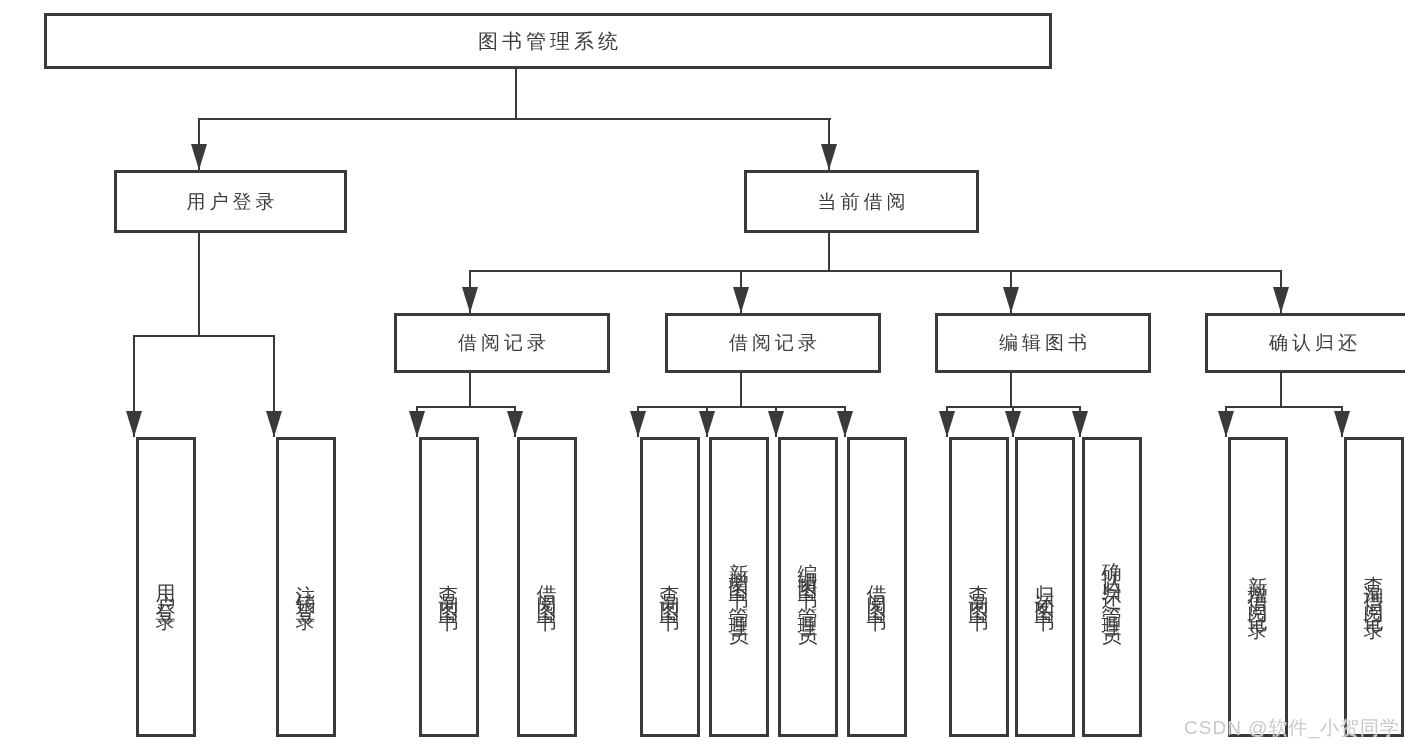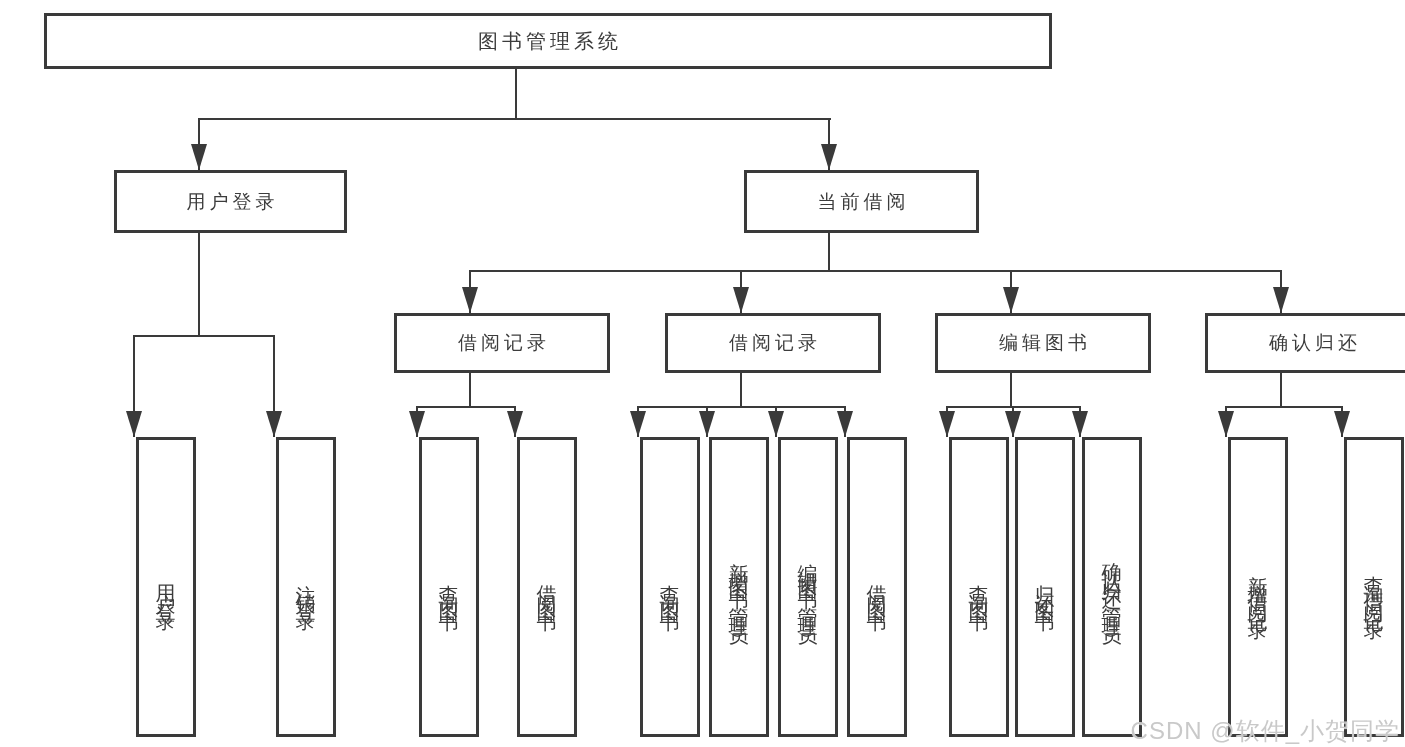--- a/index.html
+++ b/index.html
@@ -20,21 +20,21 @@
     letter-spacing:9px; line-height:1;
   }
   .ln { position:absolute; background:#3a3a3a; z-index:1; }
   .ar {
     position:absolute; width:0; height:0; z-index:1;
     border-left:8px solid transparent; border-right:8px solid transparent;
     border-top:26px solid #3a3a3a;
   }
   .wm {
     position:absolute; top:715px; right:5px; z-index:6;
-    color:#c9c9c9; font-size:24px; letter-spacing:1px; white-space:nowrap;
+    color:#c9c9c9; font-size:19px; letter-spacing:1px; white-space:nowrap;
     text-shadow:0 1px 1px rgba(255,255,255,0.85);
   }
 </style>
 </head>
 <body>
 
 <div class="stage">
 
   <div class="box h title" style="left:12px; top:13px; width:1008px; height:56px;">
     <span>图书管理系统</span>

